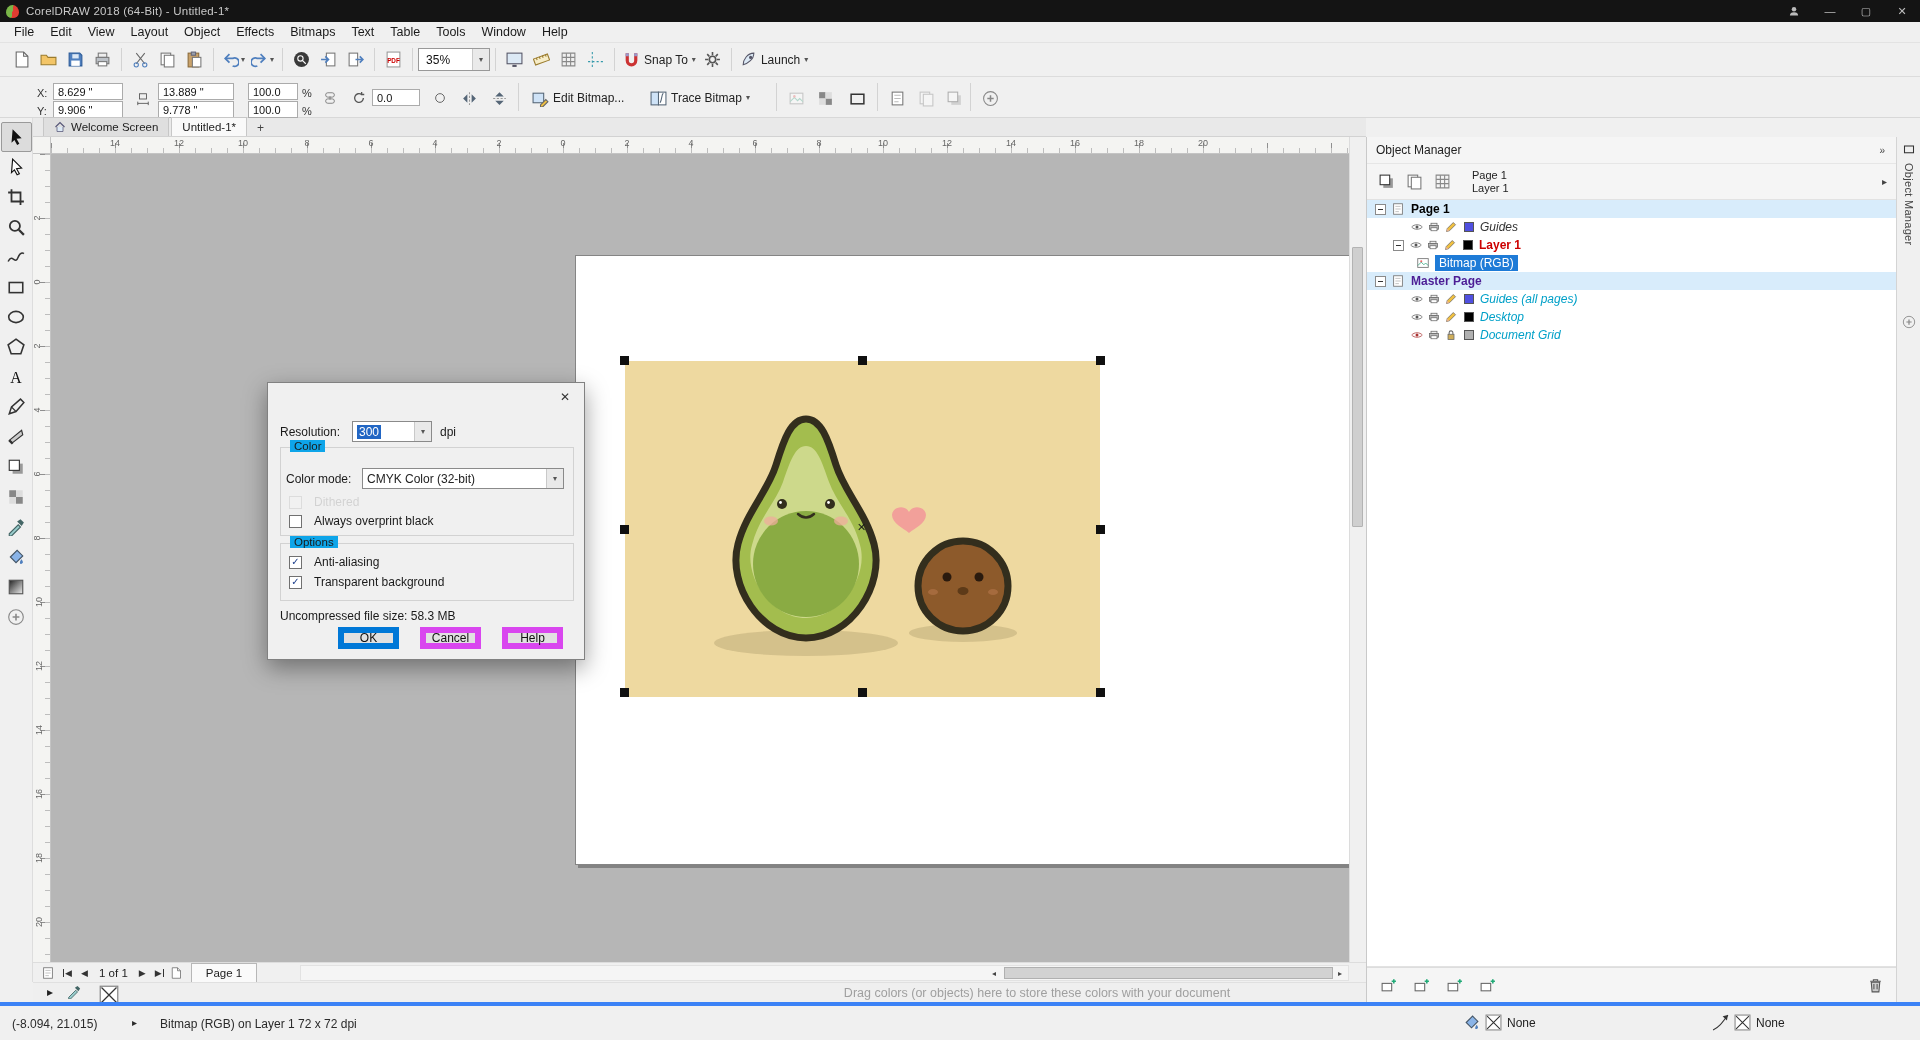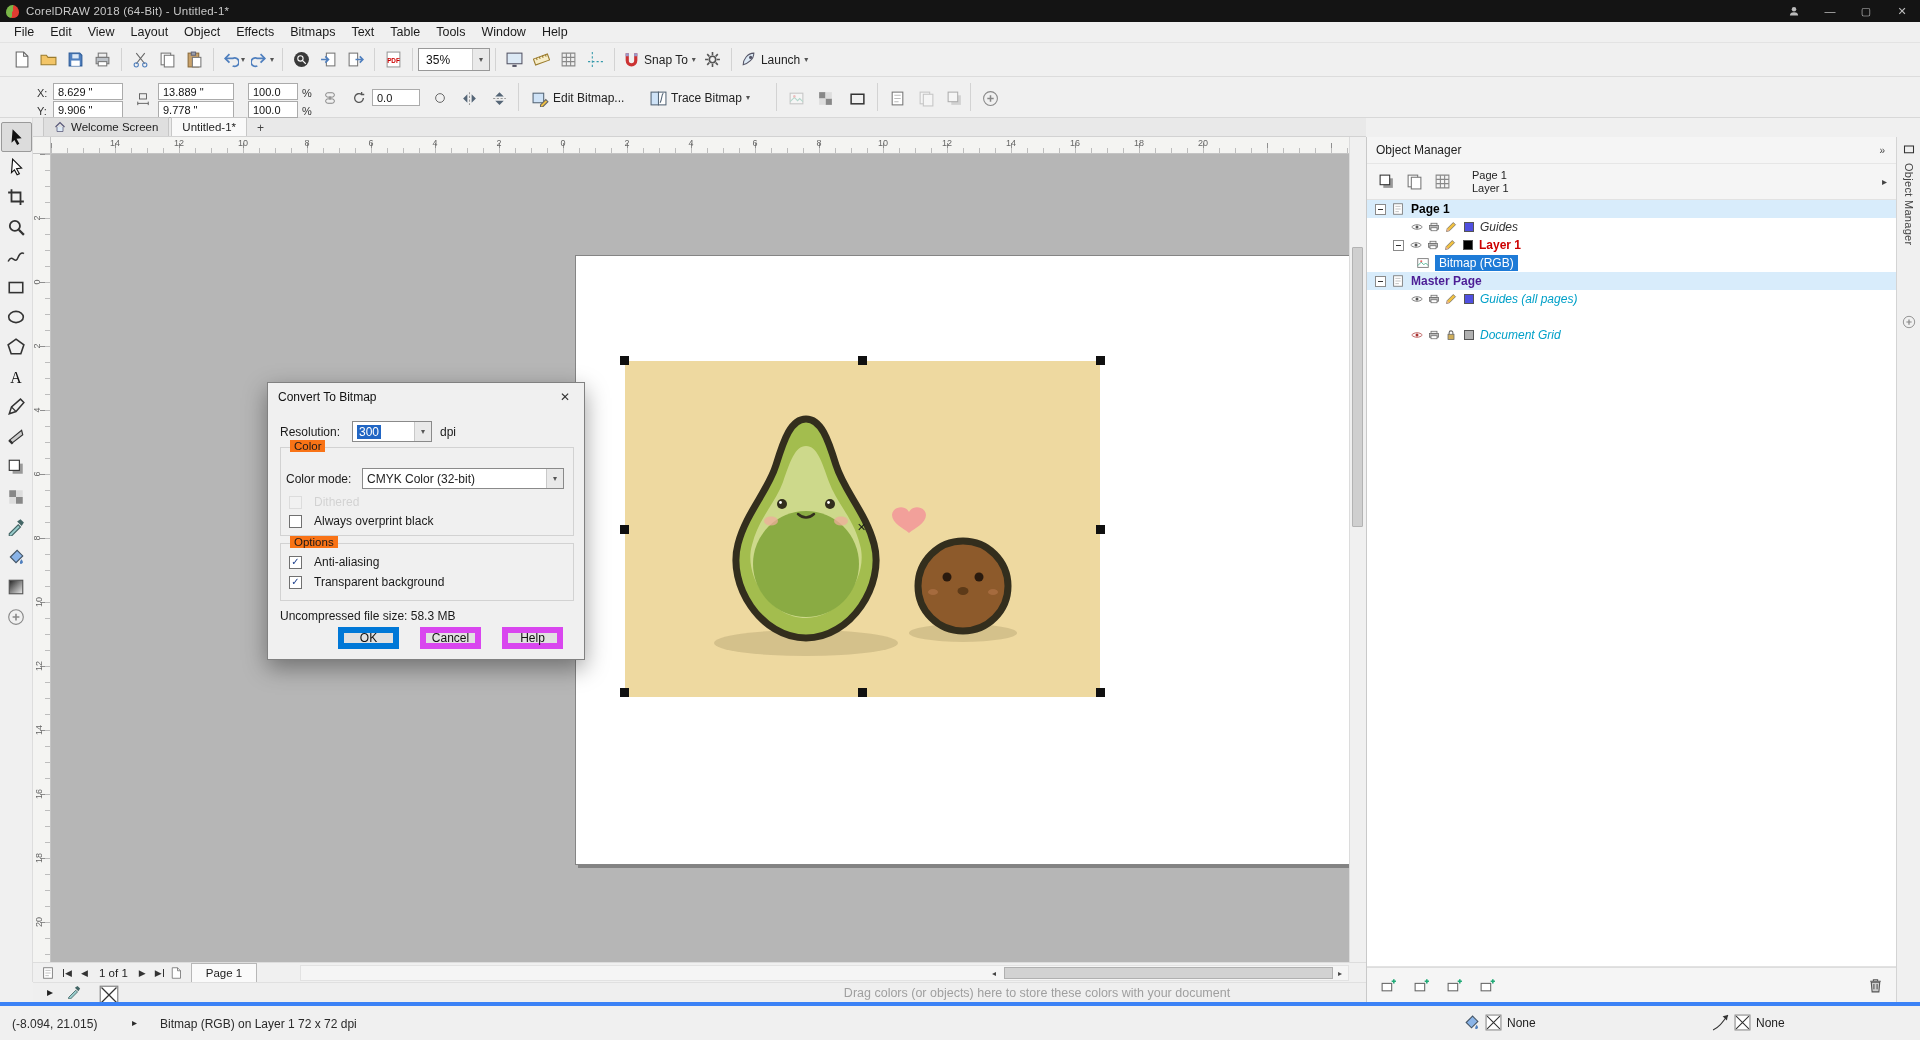--- a/index.html
+++ b/index.html
@@ -63,21 +63,21 @@
 
 .dialog{left:267px;top:382px;width:318px;height:278px;background:#f0f0f0;border:1px solid #818181;box-shadow:0 8px 22px rgba(0,0,0,.38);z-index:50}
 .dlg-title{position:absolute;left:0;top:0;right:0;height:28px;display:flex;align-items:center;padding-left:10px;font-size:12px;color:#111}
 .dlg-close{position:absolute;right:0;top:0;width:38px;height:28px;display:flex;align-items:center;justify-content:center;font-size:12px;color:#333}
 .dl{position:absolute;font-size:12px;color:#1a1a1a}
 .dcombo{position:absolute;height:21px;background:#fff;border:1px solid #8a8a8a;display:flex;align-items:center}
 .dcombo .txt{flex:1;padding:0 4px;font-size:12px}
 .dcombo .btn{width:17px;height:100%;border-left:1px solid #c9c9c9;background:#e9e9e9;display:flex;align-items:center;justify-content:center}
 .selblue{color:#fff;padding:0 2px}
 .group{position:absolute;border:1px solid #d2d2d2}
-.group-label{position:absolute;top:-8px;left:9px;background:#f97316;padding:0 4px;font-size:11.5px;color:#1a1a1a}
+.group-label{position:absolute;top:-8px;left:9px;background:#0ea5e9;padding:0 4px;font-size:11.5px;color:#1a1a1a}
 .cbrow{position:absolute;display:flex;align-items:center;gap:12px}
 .cb{width:13px;height:13px;background:#fff;border:1px solid #707070;display:flex;align-items:center;justify-content:center;font-size:10px;color:#1d3f8c;line-height:1}
 .cb.off{color:transparent}
 .cb.dis{border-color:#b9b9b9;background:#f4f4f4}
 .cblabel{font-size:12px;color:#1a1a1a}
 .cblabel.dis{color:#9d9d9d}
 .dbtn{position:absolute;width:61px;height:22px;background:#e1e1e1;border:6px solid #d946ef;display:flex;align-items:center;justify-content:center;font-size:12px;color:#111}
 .dbtn.default{border-color:#0078d7}
 
 .navrow{left:33px;top:962px;width:1333px;height:20px;background:#f0f0f0;display:flex;align-items:center;padding-left:4px;border-top:1px solid #ddd;position:absolute}
@@ -788,21 +788,20 @@
     <span class="hd" style="left:471px;top:327px"></span>
     <span class="selcenter">✕</span>
   </div>
 </div>
 
 <div class="ab vscroll">
   <span class="vthumb" style="top:110px;height:280px"></span>
 </div>
 
 <div class="ab dialog">
-  <div class="dlg-title">Convert To Bitmap</div>
   <span class="dlg-close">✕</span>
 
   <span class="dl" style="left:12px;top:42px">Resolution:</span>
   <span class="dcombo" style="left:84px;top:38px;width:80px">
     <span class="txt"><span class="selblue" style="background-color: rgb(33, 102, 196);">300</span></span>
     <span class="btn">
         <span class="dd">▾</span>
       </span>
   </span>
   <span class="dl" style="left:172px;top:42px">dpi</span>
@@ -935,20 +934,33 @@
       <svg class="om-ic ic12" style="margin-left:5px">
           <use href="#i-printsm"></use>
         </svg>
       <svg class="om-ic ic12" style="margin-left:5px">
           <use href="#i-pencil"></use>
         </svg>
       <span class="swatch" style="margin-left: 7px; background-color: rgb(80, 80, 224);"></span>
       <span class="om-label it" style="color: rgb(0, 160, 200);">Guides (all pages)</span>
     </div>
 
+    <div class="om-row" style="top:108px">
+      <svg class="om-ic ic12" style="margin-left:44px">
+          <use href="#i-eye"></use>
+        </svg>
+      <svg class="om-ic ic12" style="margin-left:5px">
+          <use href="#i-printsm"></use>
+        </svg>
+      <svg class="om-ic ic12" style="margin-left:5px">
+          <use href="#i-pencil"></use>
+        </svg>
+      <span class="swatch" style="margin-left: 7px; background-color: rgb(0, 0, 0);"></span>
+      <span class="om-label it" style="color: rgb(0, 160, 200);">Desktop</span>
+    </div>
 
     <div class="om-row" style="top:126px">
       <svg class="om-ic ic12" style="margin-left:44px">
           <use href="#i-eye-red"></use>
         </svg>
       <svg class="om-ic ic12" style="margin-left:5px">
           <use href="#i-printsm"></use>
         </svg>
       <svg class="om-ic ic12" style="margin-left:5px">
           <use href="#i-lock"></use>

